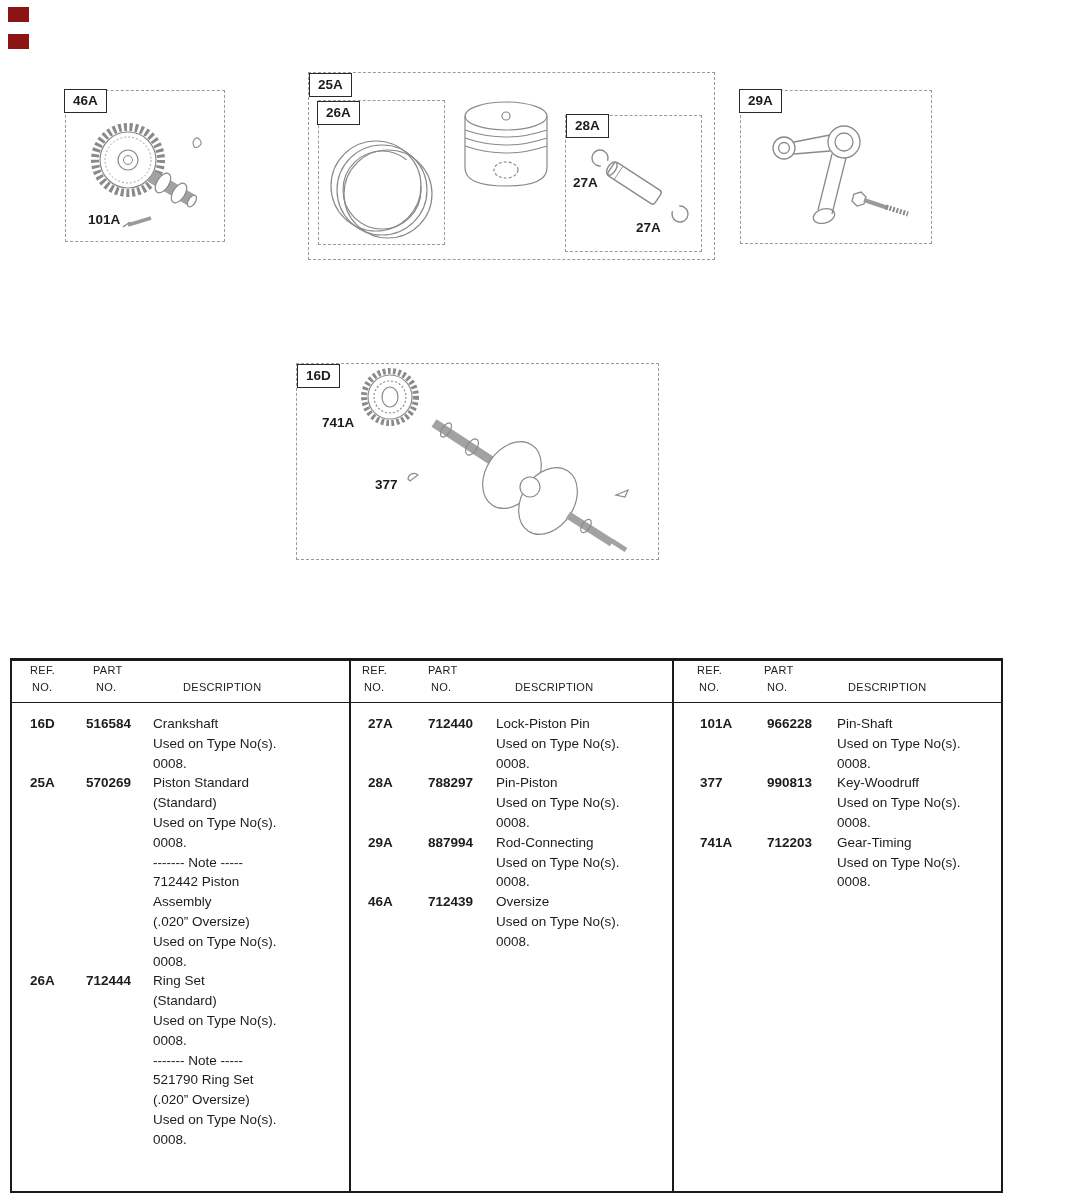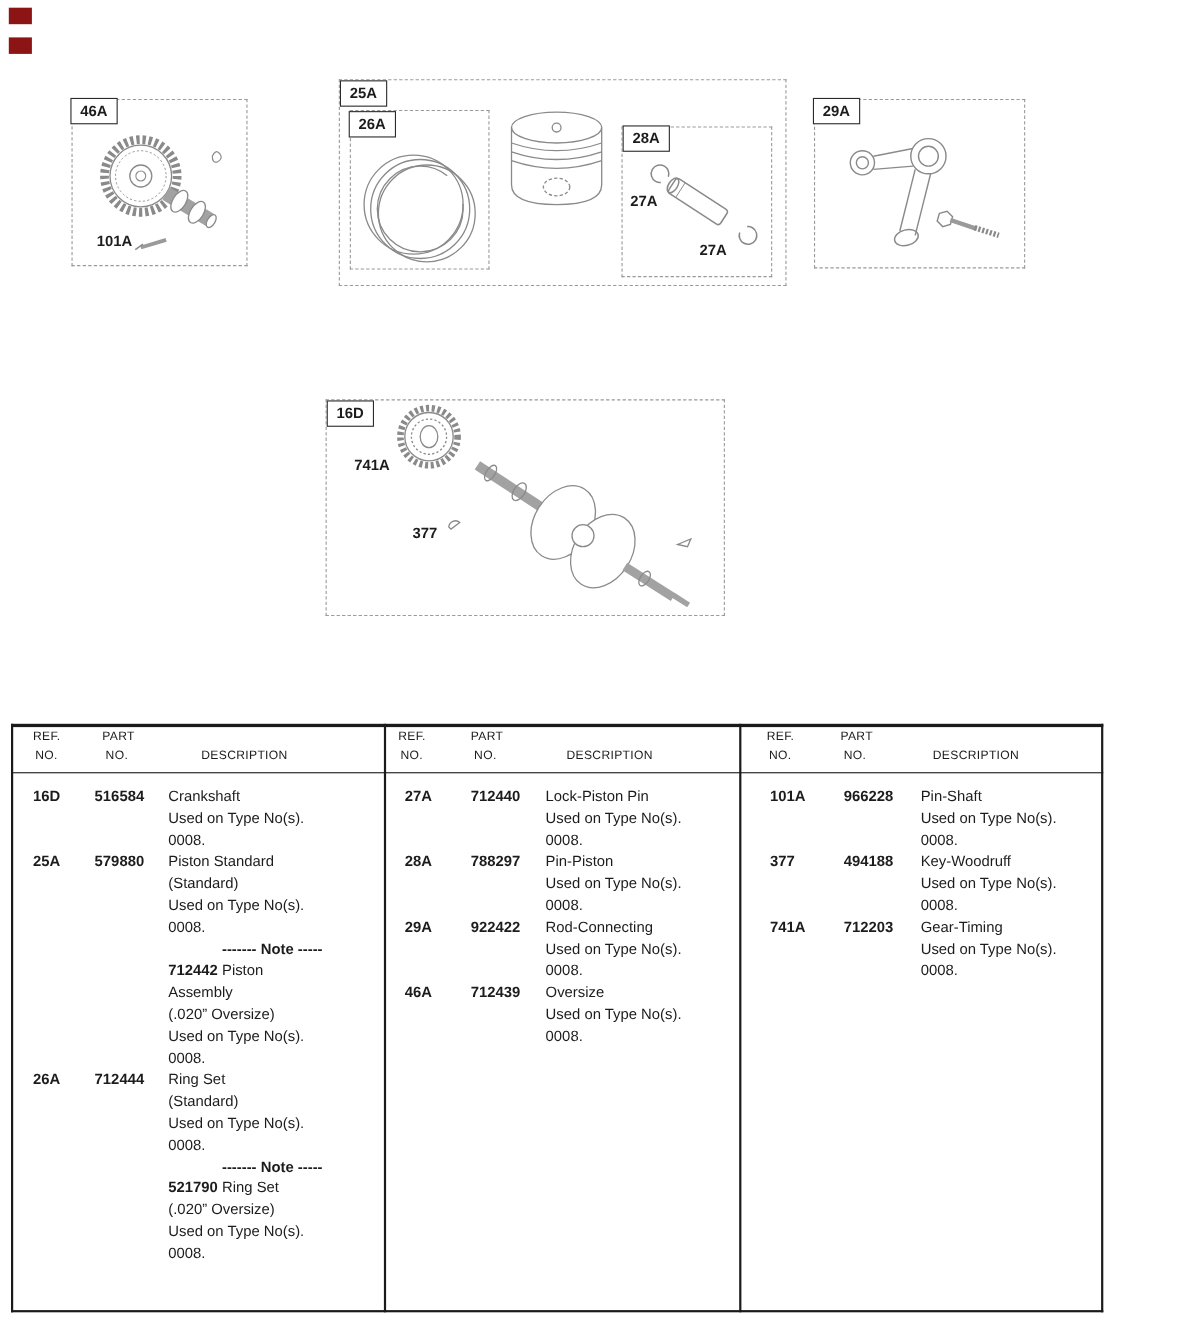--- a/index.html
+++ b/index.html
@@ -18,21 +18,21 @@
   svg{position:absolute;z-index:1;}
   
   .hline,.vline{position:absolute;background:#1a1a1a;}
   .hdr{position:absolute;font-size:11px;letter-spacing:.3px;white-space:nowrap;}
   .tcolbody{
     position:absolute;display:grid;font-size:13.5px;line-height:19.8px;
     align-content:start;
   }
   .tc{white-space:nowrap;}
   .tc.ref,.tc.part{font-weight:bold;}
-  .bold{font-weight:bold;text-align:center;}
+  .bold{font-weight:normal;}
 </style>
 </head>
 <body>
 
 <div class="mark" style="left:8px;top:7px"></div>
 <div class="mark" style="left:8px;top:34px"></div>
 
 <div class="dash-box" style="left:65px;top:90px;width:158px;height:150px"></div>
 <div class="dash-box" style="left:308px;top:72px;width:405px;height:186px"></div>
 <div class="dash-box" style="left:318px;top:100px;width:125px;height:143px"></div>
@@ -170,21 +170,21 @@
     <div class="tc ref">16D</div>
     <div class="tc part">516584</div>
     <div class="tc desc">Crankshaft</div>
     <div class="tc ref"></div>
     <div class="tc part"></div>
     <div class="tc desc">Used on Type No(s).</div>
     <div class="tc ref"></div>
     <div class="tc part"></div>
     <div class="tc desc">0008.</div>
     <div class="tc ref">25A</div>
-    <div class="tc part">579880</div>
+    <div class="tc part">570269</div>
     <div class="tc desc">Piston Standard</div>
     <div class="tc ref"></div>
     <div class="tc part"></div>
     <div class="tc desc">(Standard)</div>
     <div class="tc ref"></div>
     <div class="tc part"></div>
     <div class="tc desc">Used on Type No(s).</div>
     <div class="tc ref"></div>
     <div class="tc part"></div>
     <div class="tc desc">0008.</div>
@@ -247,21 +247,21 @@
     <div class="tc ref">28A</div>
     <div class="tc part">788297</div>
     <div class="tc desc">Pin-Piston</div>
     <div class="tc ref"></div>
     <div class="tc part"></div>
     <div class="tc desc">Used on Type No(s).</div>
     <div class="tc ref"></div>
     <div class="tc part"></div>
     <div class="tc desc">0008.</div>
     <div class="tc ref">29A</div>
-    <div class="tc part">922422</div>
+    <div class="tc part">887994</div>
     <div class="tc desc">Rod-Connecting</div>
     <div class="tc ref"></div>
     <div class="tc part"></div>
     <div class="tc desc">Used on Type No(s).</div>
     <div class="tc ref"></div>
     <div class="tc part"></div>
     <div class="tc desc">0008.</div>
     <div class="tc ref">46A</div>
     <div class="tc part">712439</div>
     <div class="tc desc">Oversize</div>
@@ -276,21 +276,21 @@
     <div class="tc ref">101A</div>
     <div class="tc part">966228</div>
     <div class="tc desc">Pin-Shaft</div>
     <div class="tc ref"></div>
     <div class="tc part"></div>
     <div class="tc desc">Used on Type No(s).</div>
     <div class="tc ref"></div>
     <div class="tc part"></div>
     <div class="tc desc">0008.</div>
     <div class="tc ref">377</div>
-    <div class="tc part">494188</div>
+    <div class="tc part">990813</div>
     <div class="tc desc">Key-Woodruff</div>
     <div class="tc ref"></div>
     <div class="tc part"></div>
     <div class="tc desc">Used on Type No(s).</div>
     <div class="tc ref"></div>
     <div class="tc part"></div>
     <div class="tc desc">0008.</div>
     <div class="tc ref">741A</div>
     <div class="tc part">712203</div>
     <div class="tc desc">Gear-Timing</div>

